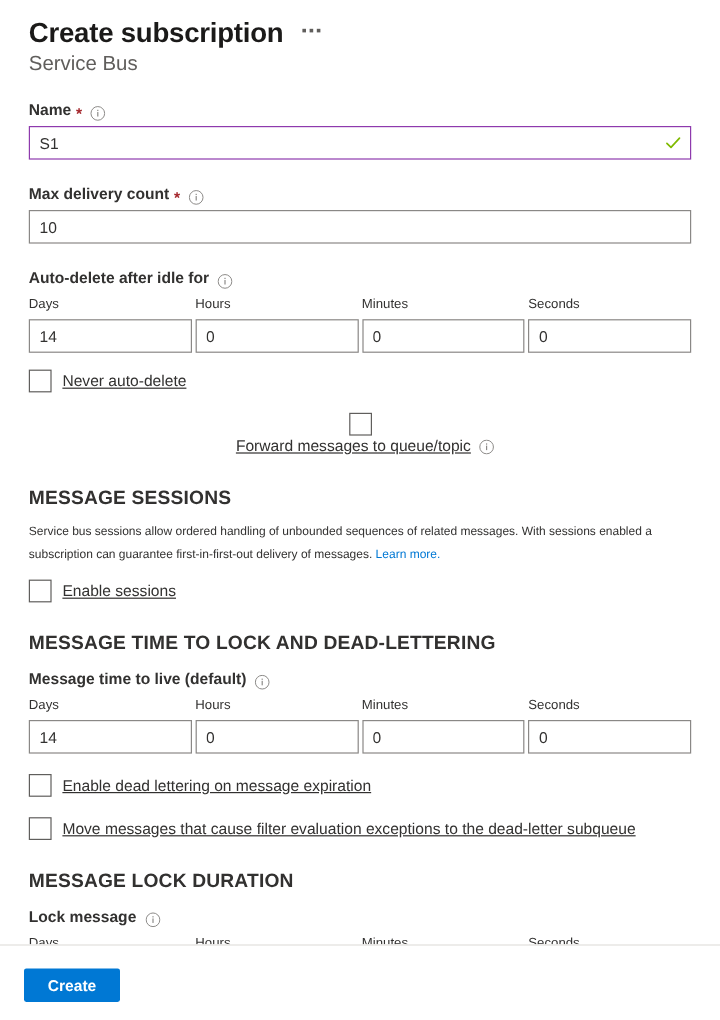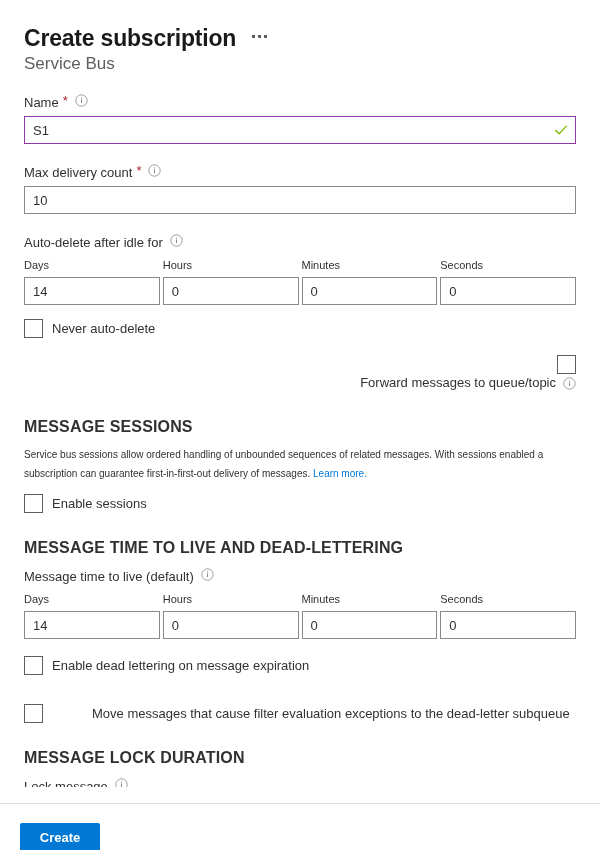--- a/index.html
+++ b/index.html
@@ -30,21 +30,21 @@
     position: absolute;
     left: 0; top: 0; right: 0;
     bottom: 63px;
     padding: 0 24px;
     box-sizing: border-box;
     overflow: hidden;
   }
 
   
   .header {
-    padding-top: 23px;
+    padding-top: 12px;
   }
   .title-row {
     display: flex;
     align-items: flex-start;
   }
   .page-title {
     font-size: 23px;
     font-weight: 600;
     letter-spacing: -0.2px;
     color: #1b1a19;
@@ -75,22 +75,23 @@
 
   
   .field-block {
     margin-top: 20px;
   }
   .field-label {
     font-size: 13px;
     line-height: 18px;
     color: #323130;
     display: flex;
-    align-items: flex-start;
+    align-items: flex-end;
     margin-bottom: 4px;
+    font-weight: bold;
   }
   .req-star {
     color: #a4262c;
     margin-left: 4px;
     font-size: 13px;
     line-height: 13px;
   }
 
   
   .info-icon {
@@ -149,23 +150,24 @@
   .dur-col .unit-label {
     font-size: 11px;
     line-height: 18px;
     color: #323130;
     margin-bottom: 3px;
   }
 
   
   .checkbox-row {
     display: flex;
-    align-items: flex-end;
+    align-items: center;
     margin-top: 14px;
     cursor: pointer;
+    text-decoration: underline;
   }
   .cbx {
     width: 19px;
     height: 19px;
     border: 1px solid #605e5c;
     background: #ffffff;
     box-sizing: border-box;
     flex: 0 0 auto;
     display: block;
   }
@@ -198,21 +200,21 @@
     color: #0078d4;
     text-decoration: none;
     cursor: pointer;
   }
 
   
   .footer {
     position: absolute;
     left: 0; right: 0;
     bottom: 0;
-    height: 47px;
+    height: 63px;
     border-top: 1px solid #e1dfdd;
     background: #ffffff;
     box-sizing: border-box;
   }
   .create-btn {
     position: absolute;
     left: 20px;
     top: 19px;
     min-width: 80px;
     height: 28px;
@@ -337,21 +339,21 @@
 
     <div class="section-head">MESSAGE SESSIONS</div>
     <div class="section-desc">
       <span>Service bus sessions allow ordered handling of unbounded sequences of related messages. With sessions enabled a subscription can guarantee first-in-first-out delivery of messages. </span><a class="link" href="#">Learn more.</a>
     </div>
     <div class="checkbox-row" style="margin-top:11px;">
       <span class="cbx"></span>
       <span class="cbx-label">Enable sessions</span>
     </div>
 
-    <div class="section-head">MESSAGE TIME TO LIVE AND DEAD-LETTERING</div>
+    <div class="section-head">MESSAGE TIME TO LOCK AND DEAD-LETTERING</div>
 
     <div class="field-block" style="margin-top:11px;">
       <div class="field-label">
         <span>Message time to live (default)</span>
         <span class="info-icon">
           <svg viewBox="0 0 16 16" width="13" height="13" aria-hidden="true">
             <circle cx="8" cy="8" r="7" fill="none" stroke="#8a8886" stroke-width="1"></circle>
             <rect x="7.4" y="6.6" width="1.2" height="4.6" fill="#8a8886"></rect>
             <rect x="7.4" y="4.3" width="1.2" height="1.3" fill="#8a8886"></rect>
           </svg>
@@ -375,21 +377,21 @@
           <input class="txt-input" type="text" value="0" style="">
         </div>
       </div>
     </div>
 
     <div class="checkbox-row" style="margin-top:17px;">
       <span class="cbx"></span>
       <span class="cbx-label">Enable dead lettering on message expiration</span>
     </div>
 
-    <div class="checkbox-row" style="margin-top:29px;gap:40px;">
+    <div class="checkbox-row" style="margin-top:17px;">
       <span class="cbx"></span>
       <span class="cbx-label">Move messages that cause filter evaluation exceptions to the dead-letter subqueue</span>
     </div>
 
     <div class="section-head">MESSAGE LOCK DURATION</div>
 
     <div class="field-block" style="margin-top:11px;">
       <div class="field-label">
         <span>Lock message</span>
         <span class="info-icon">

